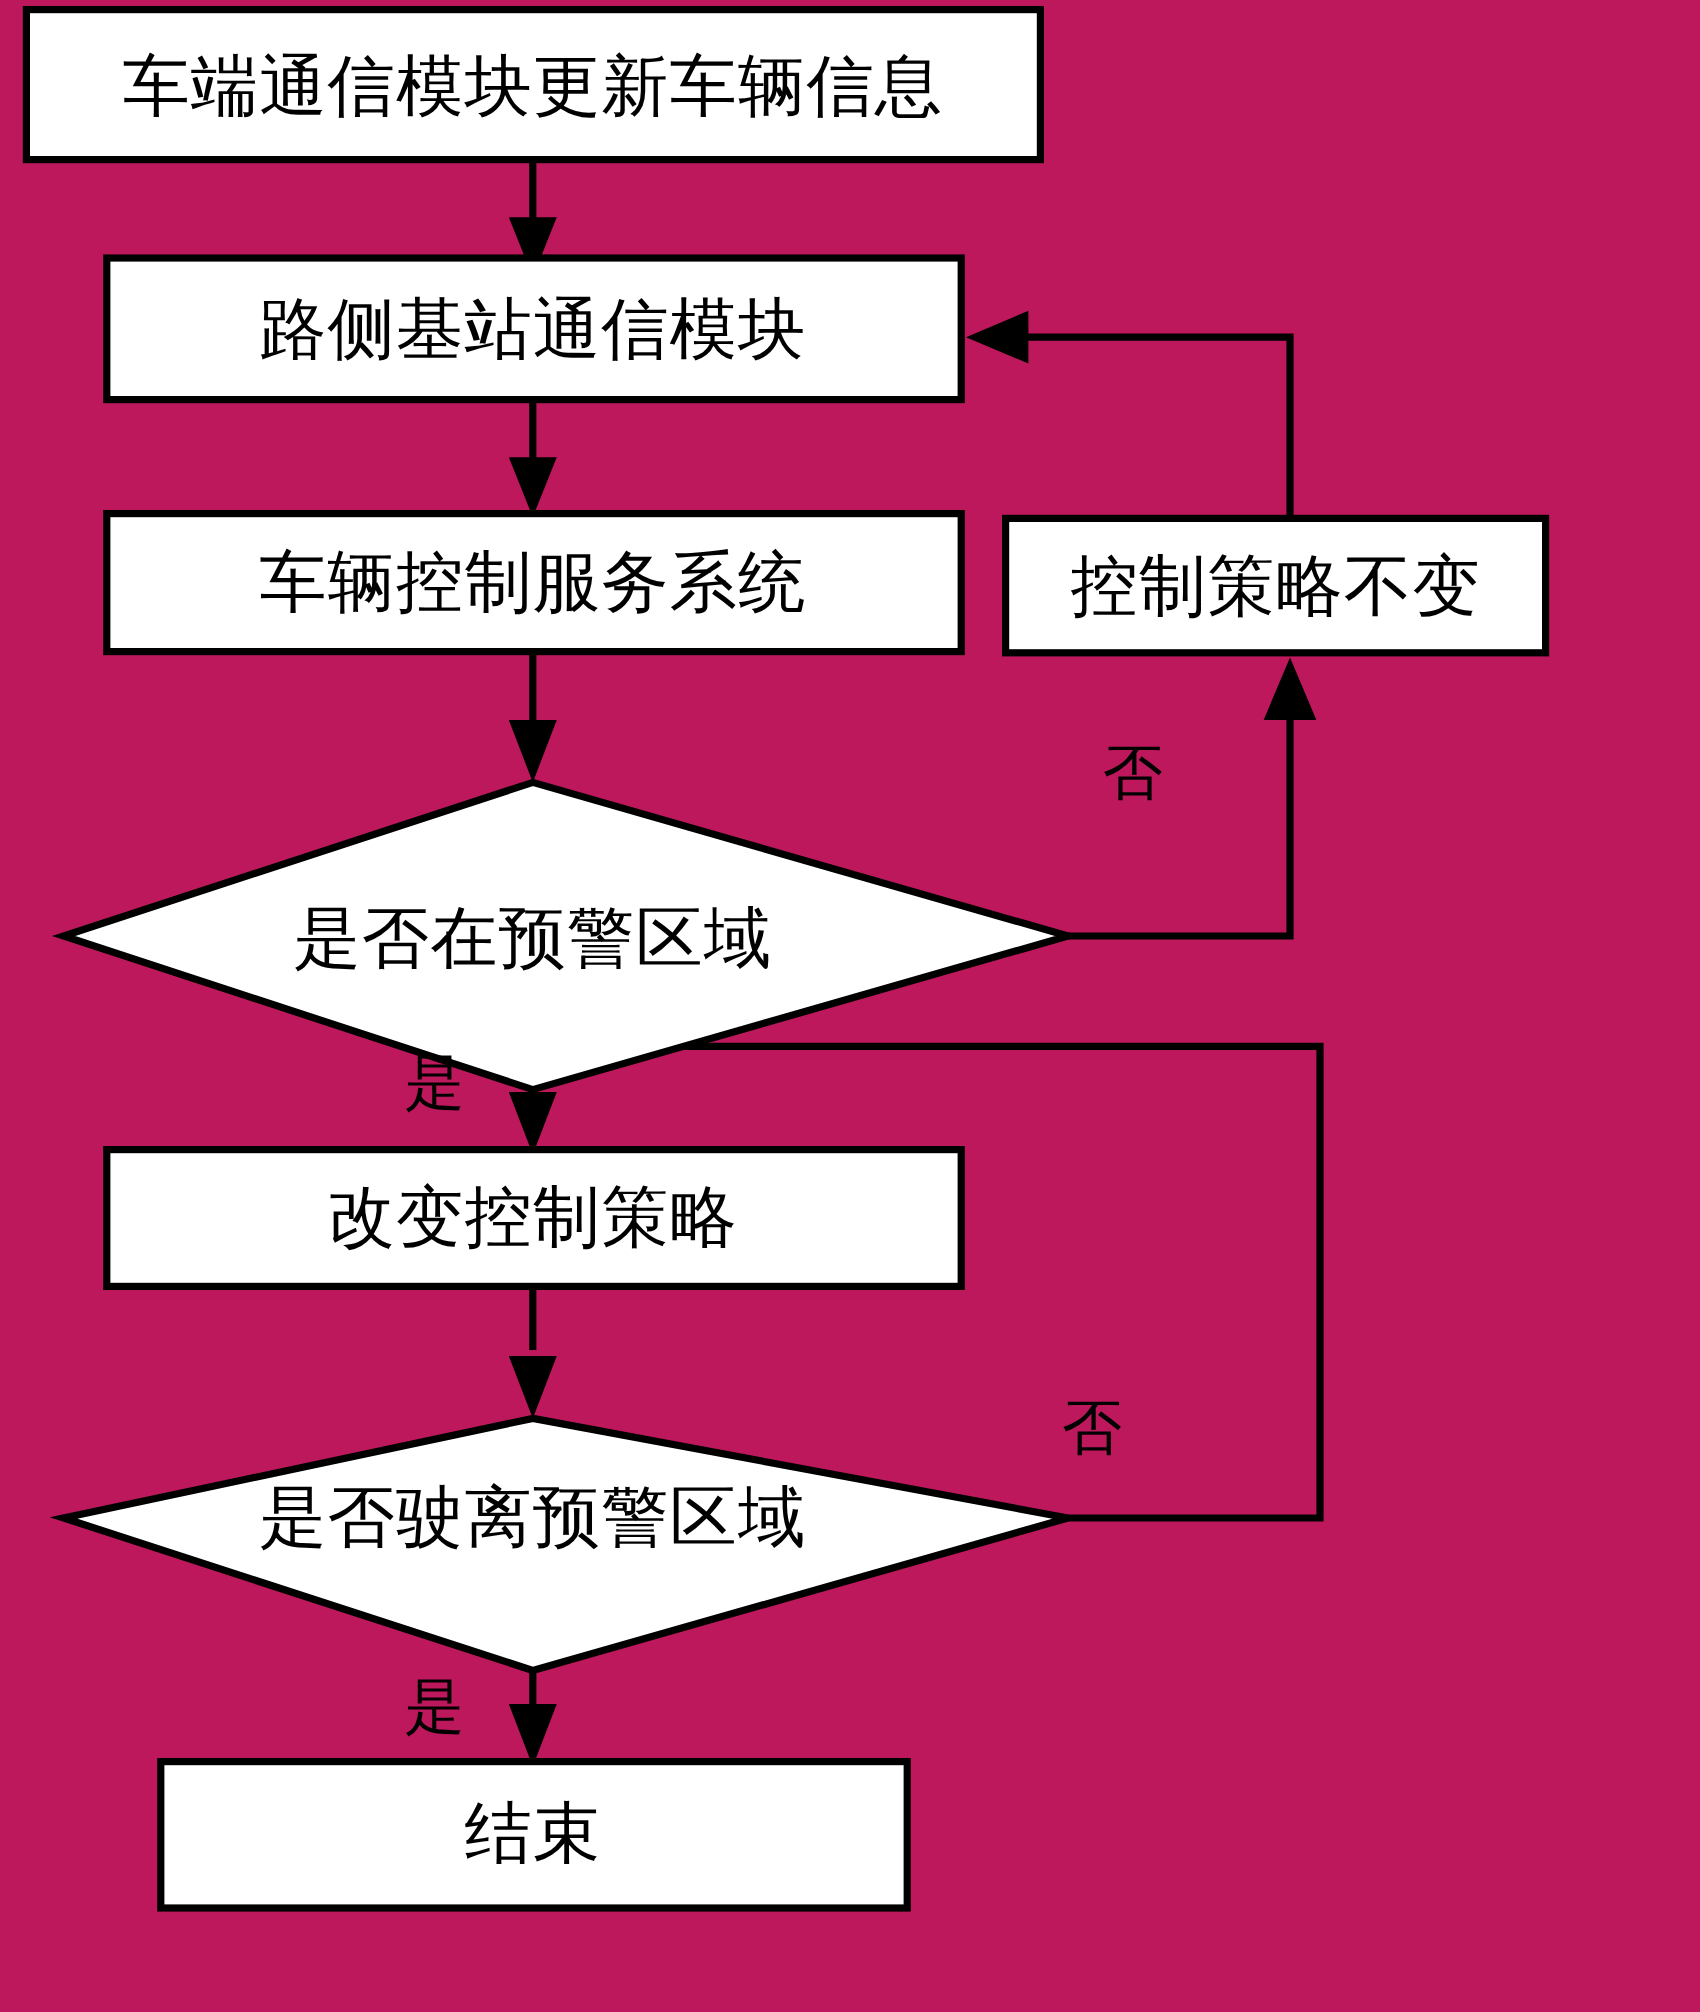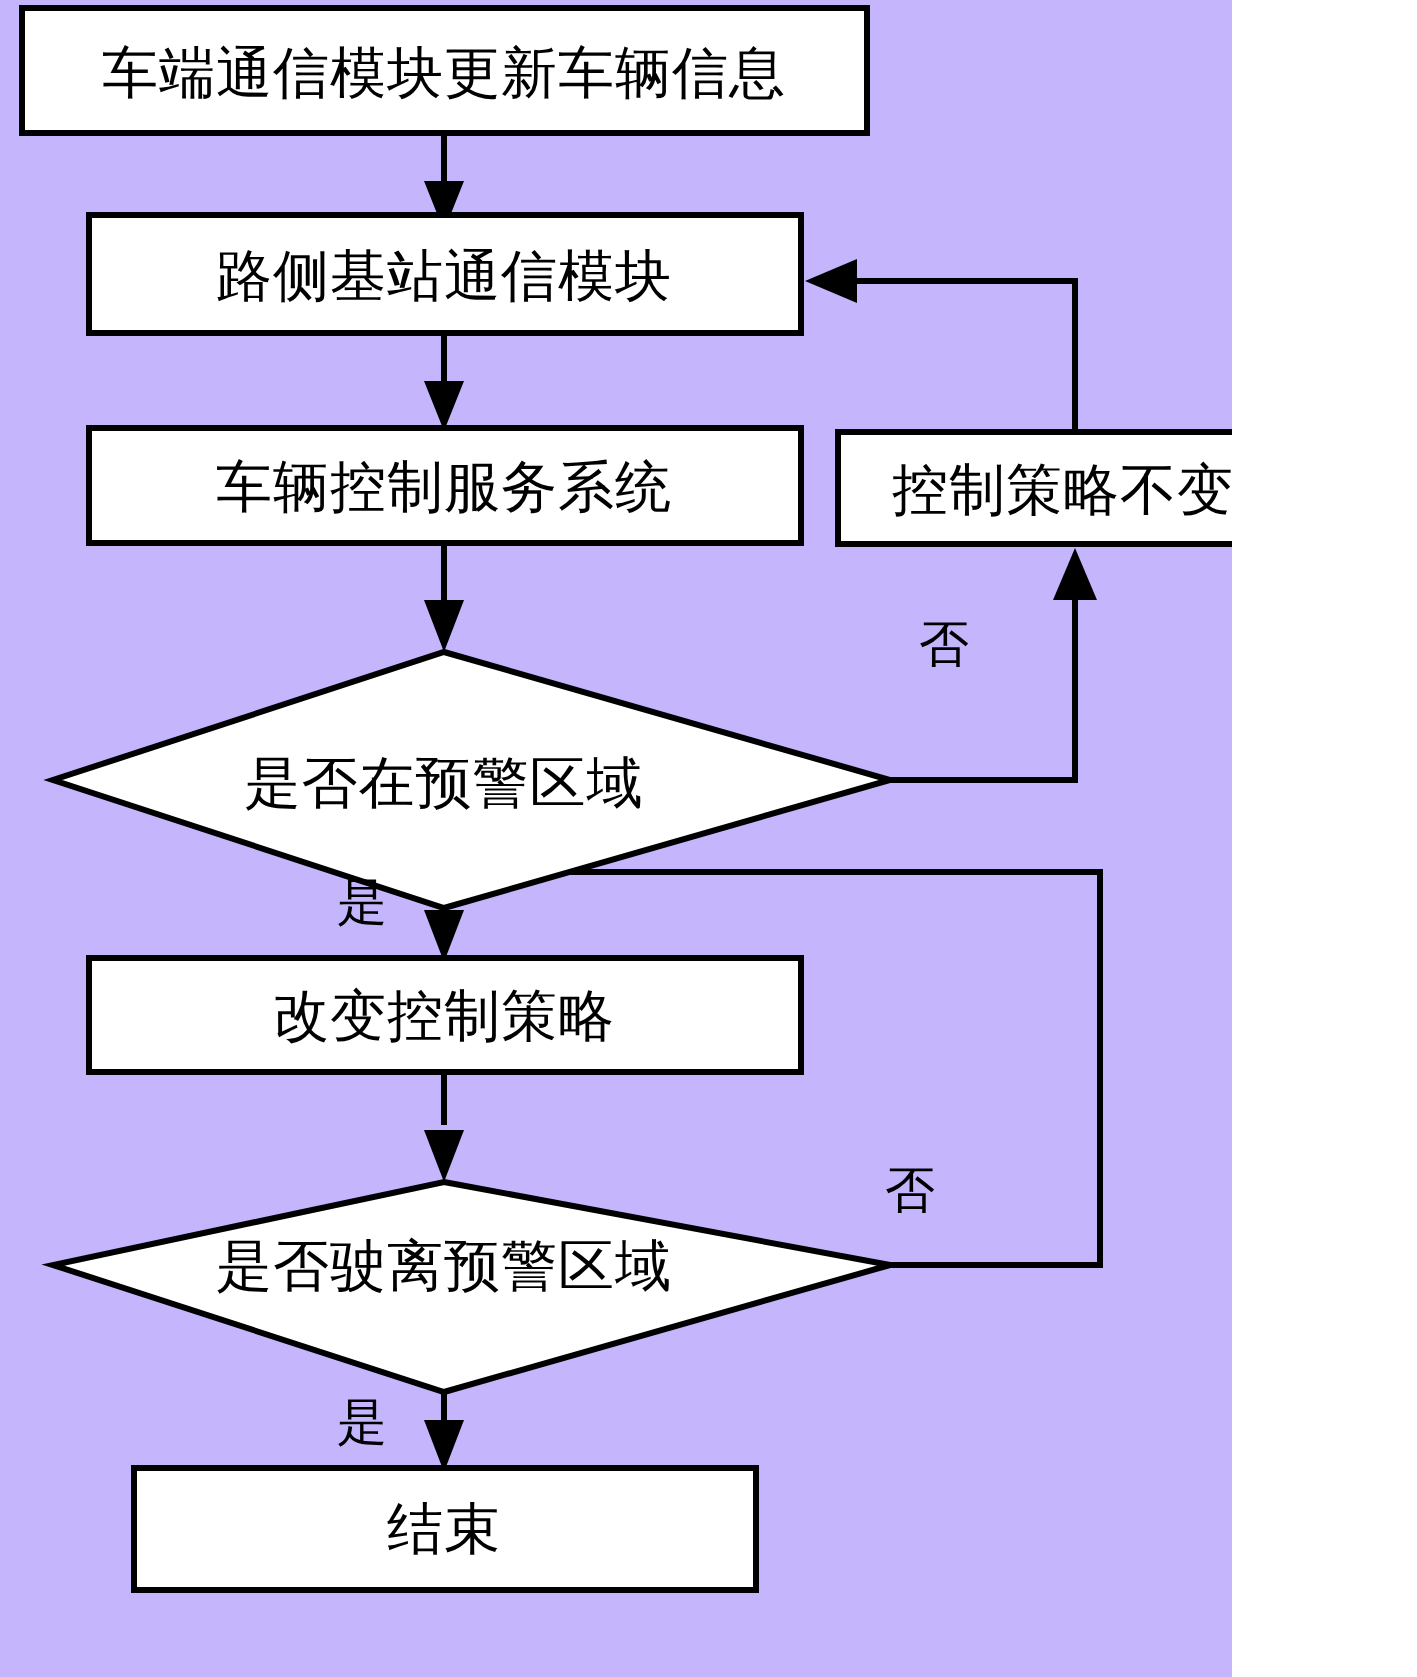--- a/index.html
+++ b/index.html
@@ -2,23 +2,23 @@
 <html><head>
 <meta charset="utf-8">
 <style>
   html, body {
     margin: 0;
     padding: 0;
     background: #ffffff;
   }
   #page {
     position: relative;
-    width: 1232px;
+    width: 1417px;
     height: 1677px;
-    background: #c4b5fd;
+    background: #be185d;
     overflow: hidden;
     font-family: "DejaVu Sans", "Liberation Sans", sans-serif;
   }
   #flow-svg {
     position: absolute;
     left: 0;
     top: 0;
     width: 1417px;
     height: 1677px;
   }

